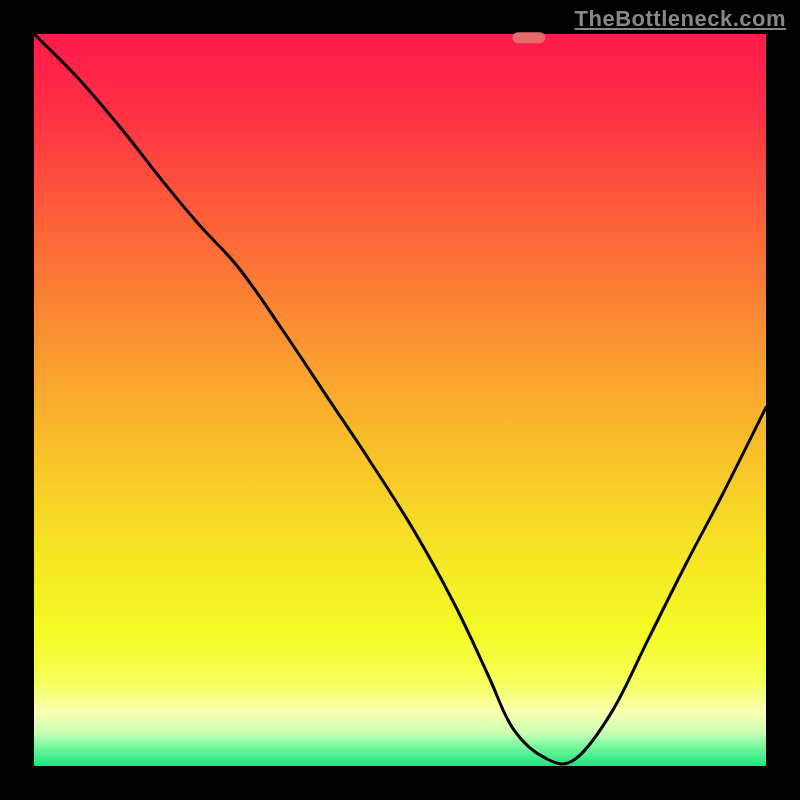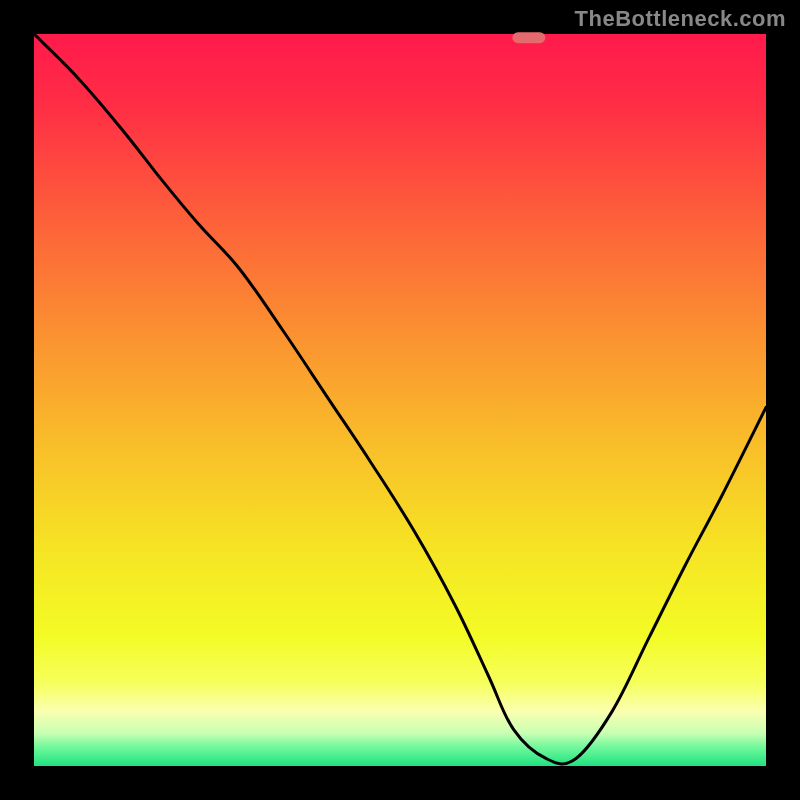--- a/index.html
+++ b/index.html
@@ -19,20 +19,21 @@
   }
   .watermark {
     position: absolute;
     top: 6px;
     right: 14px;
     color: #888;
     font-size: 22px;
     font-weight: bold;
     letter-spacing: 0.5px;
     z-index: 5;
+    text-decoration: underline;
   }
   svg.plot {
     position: absolute;
     top: 0;
     left: 0;
   }
 </style>
 </head>
 <body>
 <div class="frame">

